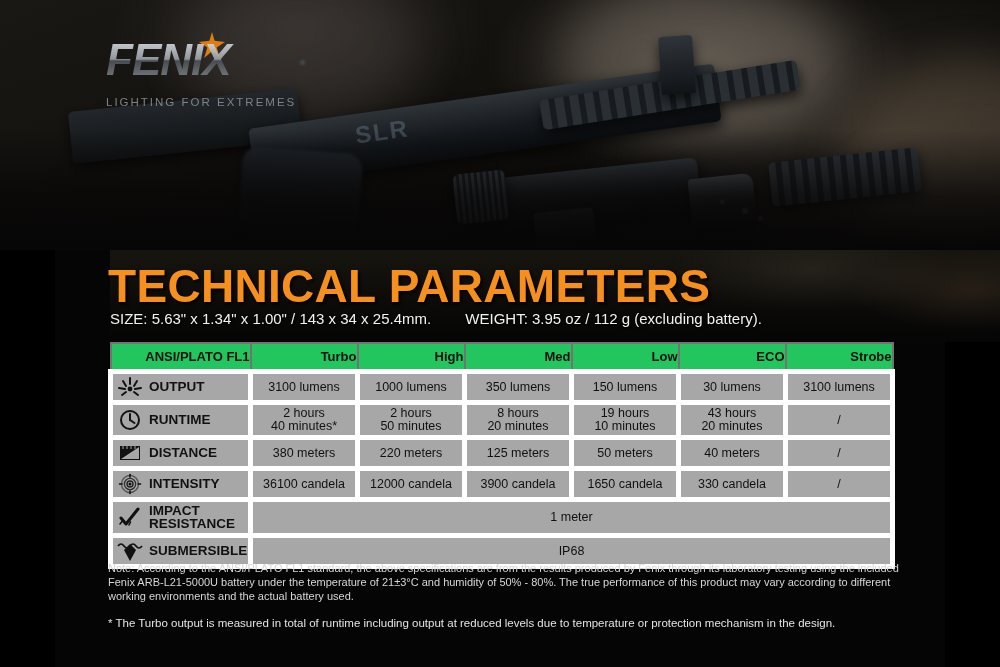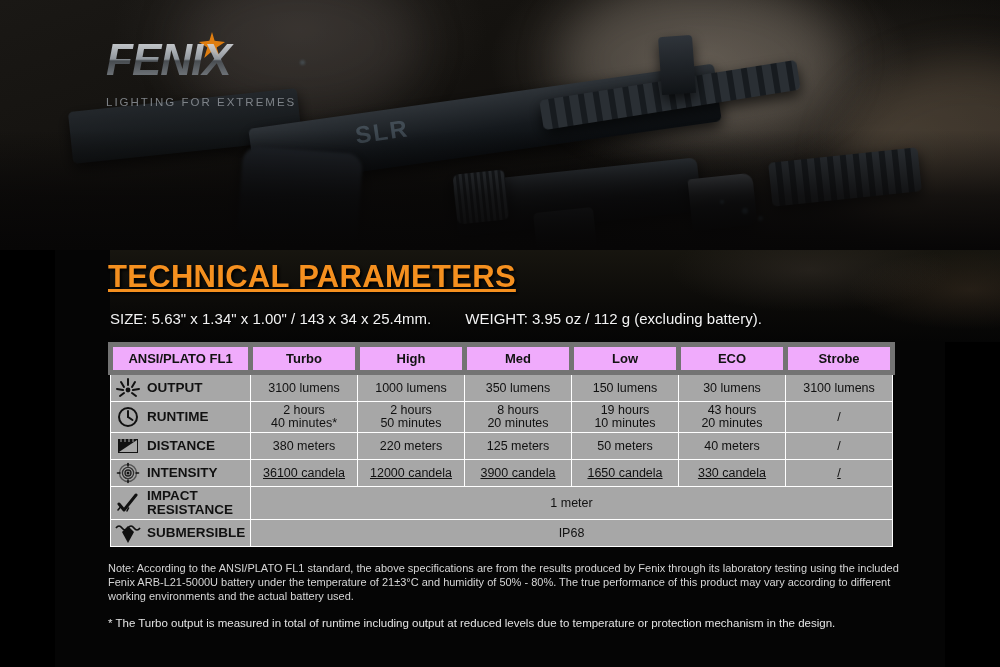--- a/index.html
+++ b/index.html
@@ -88,62 +88,61 @@
   #title-bleed{
     position:absolute; left:55px; top:0; width:890px; height:92px;
     background:
       radial-gradient(ellipse 200px 60px at 700px 20px, rgba(70,62,55,.35), rgba(0,0,0,0) 70%),
       radial-gradient(ellipse 170px 55px at 860px 40px, rgba(90,70,50,.30), rgba(0,0,0,0) 72%),
       linear-gradient(180deg, #17150f 0%, #0b0a08 60%, #050505 100%);
   }
 
   #title{
     position:absolute; left:53px; top:9px; z-index:3;
-    font-size:31px; font-weight:bold; color:#F5901F; letter-spacing:.3px;
+    font-size:46px; font-weight:bold; color:#F5901F; letter-spacing:.3px;
     text-shadow:2px 2px 3px rgba(0,0,0,.95);
     font-family:"Liberation Sans", sans-serif;
-    text-decoration:underline;
   }
   #subline{
     position:absolute; left:55px; top:60px; z-index:3; width:830px;
     color:#f2f2f2; font-size:15px; white-space:nowrap;
     text-shadow:1px 1px 2px rgba(0,0,0,.95);
   }
   #size-text{ display:inline-block; }
   #weight-text{ display:inline-block; margin-left:30px; }
 
   
   #spec-table{
     position:absolute; left:53px; top:92px; z-index:4;
     width:782px; border-collapse:collapse; table-layout:fixed;
     font-family:"Liberation Sans", sans-serif;
   }
   #spec-table col.c-label{ width:140px; }
   #spec-table col.c-mode{ width:107px; }
 
   #spec-table th{
-    background:#f0abfc; color:#121212; font-size:13px; font-weight:bold;
-    height:28px; text-align:center; border:5px solid #737373;
+    background:#22c55e; color:#121212; font-size:13px; font-weight:bold;
+    height:28px; text-align:right; border:2px solid #737373;
   }
   #spec-table td{
     background:#a7a7a7; color:#111111; font-size:12.5px; text-align:center;
-    border:1px solid #ffffff; padding:2px 1px;
+    border:5px solid #ffffff; padding:2px 1px;
   }
   #spec-table td.lbl{
     text-align:left; font-weight:bold; font-size:13.5px; padding-left:4px;
     white-space:nowrap;
   }
   #spec-table td.lbl .ic{
     display:inline-block; width:26px; height:22px; vertical-align:middle; margin-right:6px;
   }
   #spec-table td.lbl .tx{ display:inline-block; vertical-align:middle; line-height:1.02; }
   .r-out td{ height:26px; }
   .r-run td{ height:31px; }
   .r-dis td{ height:26px; }
-  .r-int td{ height:26px;text-decoration:underline; }
+  .r-int td{ height:26px; }
   .r-imp td{ height:33px; }
   .r-sub td{ height:25px; }
   td.two-line{ line-height:1.04; }
 
   
   #notes{
     position:absolute; left:53px; top:311px; z-index:4; width:800px;
     color:#d6d6d6; font-size:11px; line-height:1.28;
   }
   #note-main{ color:#d6d6d6; }

